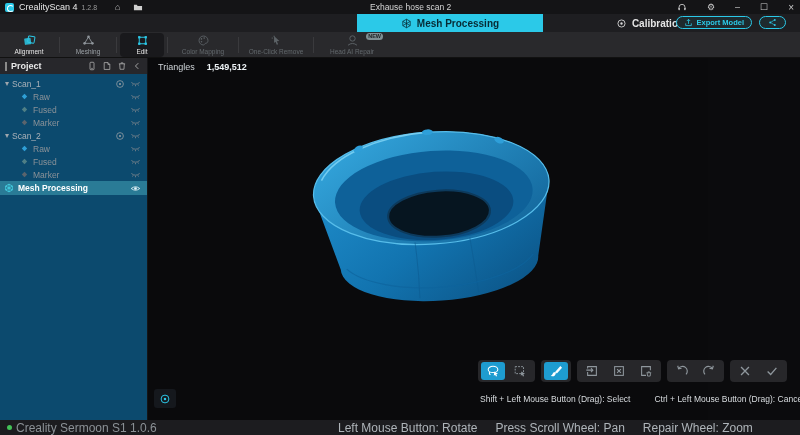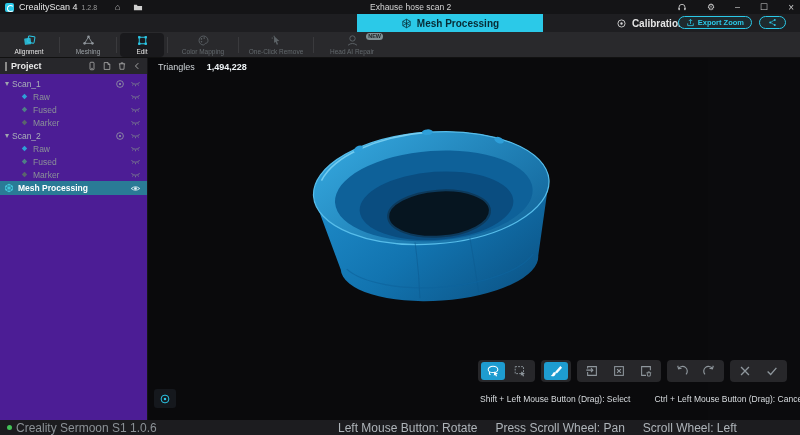--- a/index.html
+++ b/index.html
@@ -36,21 +36,21 @@
   .rbtn .lbl{font-size:6.5px;line-height:7px;white-space:nowrap;}
   .rsep{width:1px;height:16px;background:#3a3a3d;margin:0 3px;}
   .c-on{color:#2bc9e8;} .t-on{color:#e6e6e6;}
   .c-mid{color:#8f959b;} .t-mid{color:#9aa0a5;}
   .c-dim{color:#5c6266;} .t-dim{color:#63696d;}
   .r-active{background:#19191c;border-radius:4px;}
   .newbadge{position:absolute;top:0px;right:4px;background:#7f8f93;color:#1c2224;font-size:5.5px;
             font-weight:bold;border-radius:4px;padding:0 2px;line-height:7px;}
 
   
-  .sidebar{left:0;top:58px;width:148px;height:362px;background:#4c1d95;border-right:1px solid #151517;}
+  .sidebar{left:0;top:58px;width:148px;height:362px;background:#0c4a6e;border-right:1px solid #151517;}
   .sb-head{height:16px;display:flex;align-items:center;background:#27272b;}
   .sb-accent{width:2px;height:9px;background:#8a8a8a;margin:0 4px 0 5px;}
   .sb-title{font-size:9px;font-weight:bold;color:#e8e8e8;flex:0 0 auto;}
   .sb-ics{margin-left:auto;display:flex;align-items:center;gap:5px;padding-right:5px;color:#b5b5b5;}
   .row{height:13px;display:flex;align-items:center;font-size:8.5px;color:#8b9298;}
   .row .caret{width:10px;text-align:center;margin-left:2px;color:#9fa6ad;font-size:8px;}
   .row .dmd{margin:0 4px 0 20px;}
   .row .rlabel{white-space:nowrap;}
   .row .rics{margin-left:auto;display:flex;align-items:center;gap:5px;padding-right:6px;}
   .row-scan .rlabel{color:#aab1b8;}
@@ -250,21 +250,21 @@
     <div class="tab" style="left:595px;width:110px;">
       <svg class="ic" width="11" height="11" style="color:#d9d9d9;">
           <use href="#s-target"></use>
         </svg>
       <span>Calibration</span>
     </div>
     <div class="pill" style="right:48px;">
       <svg class="ic" width="9" height="9">
           <use href="#s-export"></use>
         </svg>
-      <span>Export Zoom</span>
+      <span>Export Model</span>
     </div>
     <div class="pill" style="right:14px;padding:0 8px;">
       <svg class="ic" width="9" height="9">
           <use href="#s-share"></use>
         </svg>
     </div>
   </div>
 
   <div class="abs ribbon">
     <div class="rbtn" style="width:54px;margin-left:2px;">
@@ -462,21 +462,21 @@
               </svg>
             </span>
           </span>
       </div>
     </div>
   </div>
 
   <div class="abs viewport">
     <div class="tri">
       <span>Triangles</span>
-      <b>1,494,228</b>
+      <b>1,549,512</b>
     </div>
 
     <svg class="model" viewBox="0 0 250 195">
       <defs>
         <linearGradient id="gBody" x1="0" y1="0" x2="1" y2="1">
           <stop offset="0" stop-color="#2496d4"></stop>
             <stop offset=".55" stop-color="#1274b0"></stop>
             <stop offset="1" stop-color="#0b4f80"></stop>
         </linearGradient>
         <linearGradient id="gTop" x1="0" y1="0" x2="1" y2=".7">
@@ -576,17 +576,17 @@
   </div>
 
   <div class="abs statusbar">
     <div class="st-left">
       <span class="st-dot"></span>
       <span>Creality Sermoon S1 1.0.6</span>
     </div>
     <div class="st-center">
       <span>Left Mouse Button: Rotate</span>
       <span>Press Scroll Wheel: Pan</span>
-      <span>Scroll Wheel: Left</span>
+      <span>Repair Wheel: Zoom</span>
     </div>
   </div>
 
 </div>
 
 </body></html>

